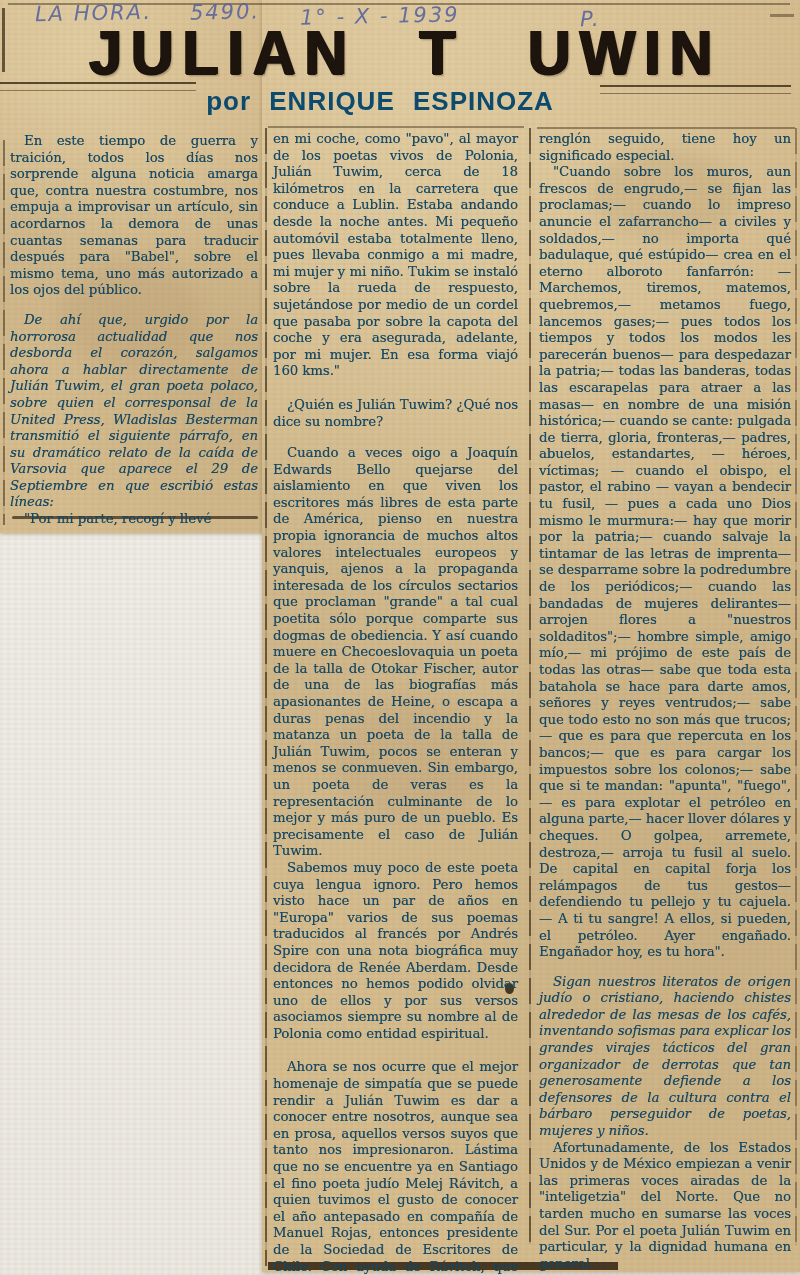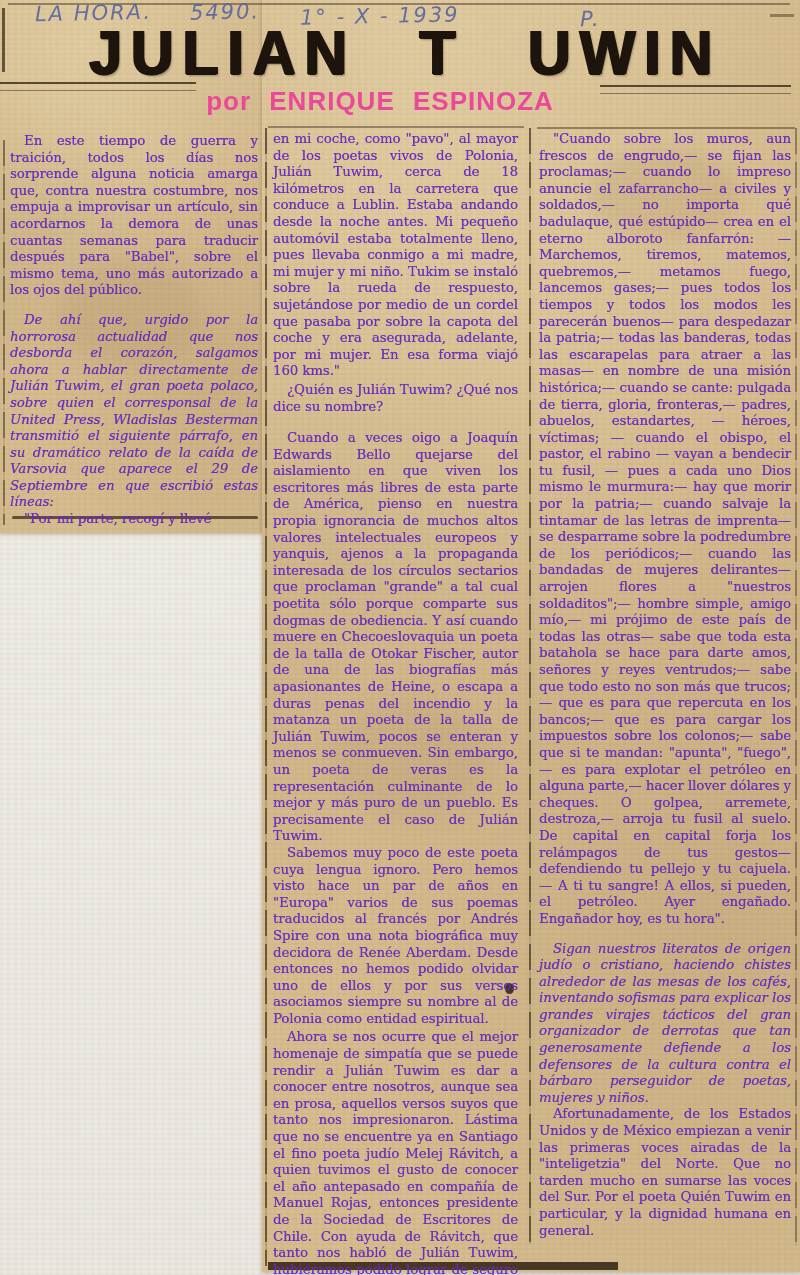--- a/index.html
+++ b/index.html
@@ -36,29 +36,29 @@
       transform:rotate(-1.2deg);white-space:nowrap;}
 
   
   .title{position:absolute;left:70px;top:18px;width:670px;text-align:center;
       font-family:"Liberation Sans", sans-serif;font-weight:bold;font-size:59px;
       letter-spacing:9px;word-spacing:38px;color:#1d150d;transform:scaleY(1.08);
       text-shadow:1.5px 0 0 #1d150d,-1px 0 0 #1d150d,0 1px 0 #1d150d,2px 2px 2px rgba(40,25,10,.35);
       filter:blur(.3px);white-space:nowrap;}
   .byline{position:absolute;left:170px;top:86px;width:420px;text-align:center;
       font-family:"Liberation Sans", sans-serif;font-size:26px;font-weight:bold;
-      color:#ec4899;letter-spacing:1px;word-spacing:10px;filter:blur(.25px);white-space:nowrap;}
+      color:#0c4a6e;letter-spacing:1px;word-spacing:10px;filter:blur(.25px);white-space:nowrap;}
 
   
-  .col{position:absolute;font-size:13.2px;line-height:16.6px;color:#6d28d9;
+  .col{position:absolute;font-size:13.2px;line-height:16.6px;color:#0c4a6e;
       text-align:justify;text-shadow:.3px .3px .5px rgba(60,40,20,.5);filter:blur(.15px);}
   .col p{margin:0;text-indent:14px;}
   .col p.noindent{text-indent:0;}
   .col p.gap-lg{margin-top:13px;font-style:italic;}
-  .col p.gap-sm{margin-top:2px;}
+  .col p.gap-sm{margin-top:17px;}
   .col p.gap-xs{margin-top:15px;}
   .col-1{left:10px;top:133px;width:248px;}
   .col-2{left:273px;top:131px;width:245px;}
   .col-3{left:539px;top:131px;width:252px;}
 </style>
 </head>
 <body>
 
 <div class="canvas">
 
@@ -106,19 +106,20 @@
 
   <div class="col col-2">
     <p class="noindent">en mi coche, como "pavo", al mayor de los poetas vivos de Polonia, Julián Tuwim, cerca de 18 kilómetros en la carretera que conduce a Lublin. Estaba andando desde la noche antes. Mi pequeño automóvil estaba totalmente lleno, pues llevaba conmigo a mi madre, mi mujer y mi niño. Tukim se instaló sobre la rueda de respuesto, sujetándose por medio de un cordel que pasaba por sobre la capota del coche y era asegurada, adelante, por mi mujer. En esa forma viajó 160 kms."</p>
     <p class="gap-sm">¿Quién es Julián Tuwim? ¿Qué nos dice su nombre?</p>
     <p class="gap-xs">Cuando a veces oigo a Joaquín Edwards Bello quejarse del aislamiento en que viven los escritores más libres de esta parte de América, pienso en nuestra propia ignorancia de muchos altos valores intelectuales europeos y yanquis, ajenos a la propaganda interesada de los círculos sectarios que proclaman "grande" a tal cual poetita sólo porque comparte sus dogmas de obediencia. Y así cuando muere en Checoeslovaquia un poeta de la talla de Otokar Fischer, autor de una de las biografías más apasionantes de Heine, o escapa a duras penas del incendio y la matanza un poeta de la talla de Julián Tuwim, pocos se enteran y menos se conmueven. Sin embargo, un poeta de veras es la representación culminante de lo mejor y más puro de un pueblo. Es precisamente el caso de Julián Tuwim.</p>
     <p>Sabemos muy poco de este poeta cuya lengua ignoro. Pero hemos visto hace un par de años en "Europa" varios de sus poemas traducidos al francés por Andrés Spire con una nota biográfica muy decidora de Renée Aberdam. Desde entonces no hemos podido olvidar uno de ellos y por sus versos asociamos siempre su nombre al de Polonia como entidad espiritual.</p>
     <p class="gap-sm">Ahora se nos ocurre que el mejor homenaje de simpatía que se puede rendir a Julián Tuwim es dar a conocer entre nosotros, aunque sea en prosa, aquellos versos suyos que tanto nos impresionaron. Lástima que no se encuentre ya en Santiago el fino poeta judío Melej Rávitch, a quien tuvimos el gusto de conocer el año antepasado en compañía de Manuel Rojas, entonces presidente de la Sociedad de Escritores de Chile. Con ayuda de Rávitch, que tanto nos habló de Julián Tuwim, hubiéramos podido lograr de seguro una versión más fiel y poética. Pero asimismo, este poema "A los simples", que va literalmente a</p>
   </div>
 
   <div class="col col-3">
+    <p class="noindent">renglón seguido, tiene hoy un significado especial.</p>
     <p>"Cuando sobre los muros, aun frescos de engrudo,— se fijan las proclamas;— cuando lo impreso anuncie el zafarrancho— a civiles y soldados,— no importa qué badulaque, qué estúpido— crea en el eterno alboroto fanfarrón: — Marchemos, tiremos, matemos, quebremos,— metamos fuego, lancemos gases;— pues todos los tiempos y todos los modos les parecerán buenos— para despedazar la patria;— todas las banderas, todas las escarapelas para atraer a las masas— en nombre de una misión histórica;— cuando se cante: pulgada de tierra, gloria, fronteras,— padres, abuelos, estandartes, — héroes, víctimas; — cuando el obispo, el pastor, el rabino — vayan a bendecir tu fusil, — pues a cada uno Dios mismo le murmura:— hay que morir por la patria;— cuando salvaje la tintamar de las letras de imprenta— se desparrame sobre la podredumbre de los periódicos;— cuando las bandadas de mujeres delirantes— arrojen flores a "nuestros soldaditos";— hombre simple, amigo mío,— mi prójimo de este país de todas las otras— sabe que toda esta batahola se hace para darte amos, señores y reyes ventrudos;— sabe que todo esto no son más que trucos;— que es para que repercuta en los bancos;— que es para cargar los impuestos sobre los colonos;— sabe que si te mandan: "apunta", "fuego",— es para explotar el petróleo en alguna parte,— hacer llover dólares y cheques. O golpea, arremete, destroza,— arroja tu fusil al suelo. De capital en capital forja los relámpagos de tus gestos— defendiendo tu pellejo y tu cajuela. — A ti tu sangre! A ellos, si pueden, el petróleo. Ayer engañado. Engañador hoy, es tu hora".</p>
     <p class="gap-lg">Sigan nuestros literatos de origen judío o cristiano, haciendo chistes alrededor de las mesas de los cafés, inventando sofismas para explicar los grandes virajes tácticos del gran organizador de derrotas que tan generosamente defiende a los defensores de la cultura contra el bárbaro perseguidor de poetas, mujeres y niños.</p>
-    <p>Afortunadamente, de los Estados Unidos y de México empiezan a venir las primeras voces airadas de la "inteligetzia" del Norte. Que no tarden mucho en sumarse las voces del Sur. Por el poeta Quién Tuwim en particular, y la dignidad humana en general.</p>
+    <p>Afortunadamente, de los Estados Unidos y de México empiezan a venir las primeras voces airadas de la "inteligetzia" del Norte. Que no tarden mucho en sumarse las voces del Sur. Por el poeta Julián Tuwim en particular, y la dignidad humana en general.</p>
 
   </div>
 
 </div>
 
 </body></html>

